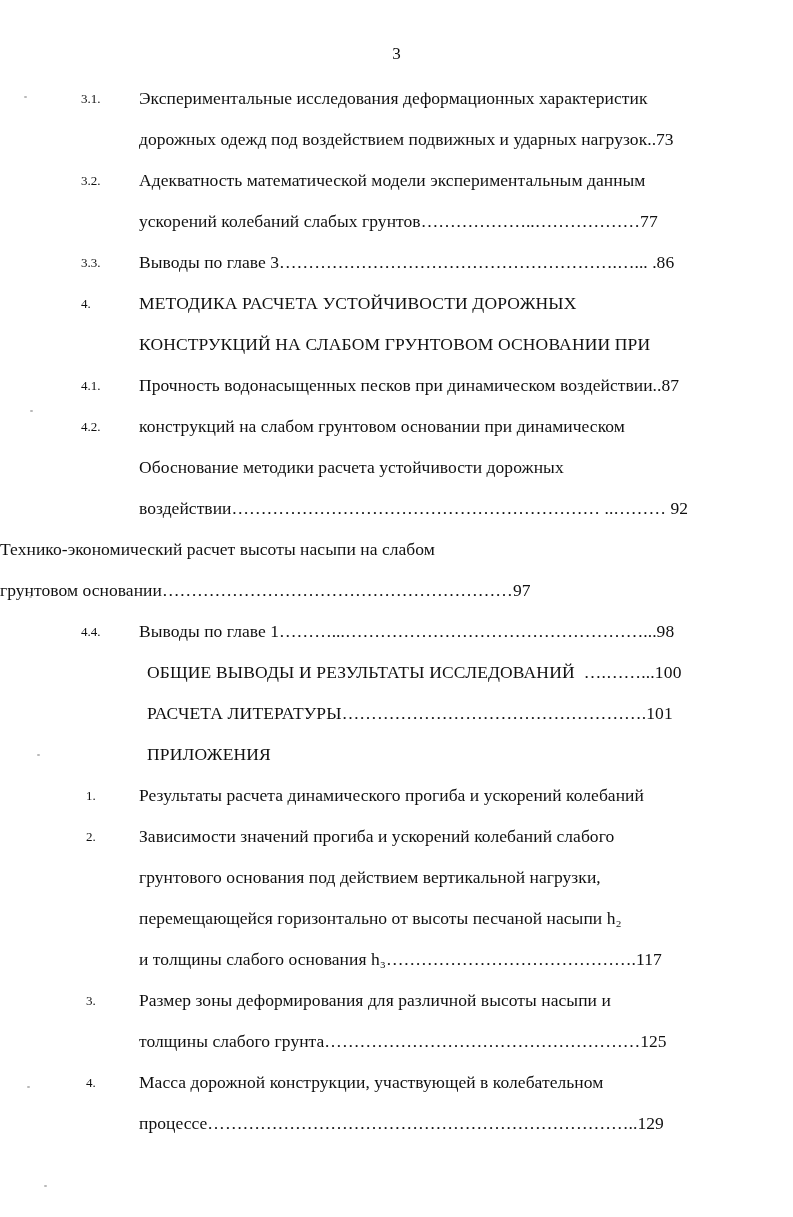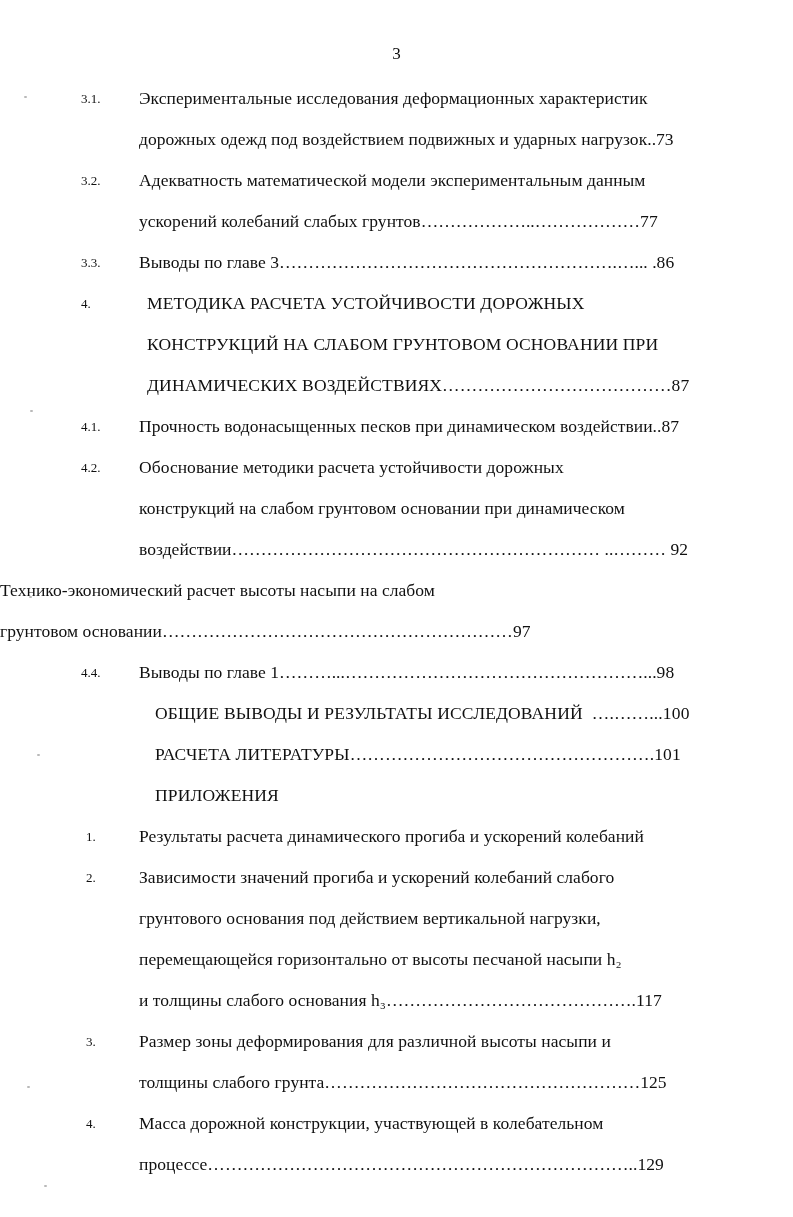--- a/index.html
+++ b/index.html
@@ -66,21 +66,20 @@
 
   .ln {
     font-size: 17.5px;
     line-height: 41px;
     white-space: pre;
     letter-spacing: 0.05px;
     font-family: Liberation Serif, serif;
   }
   .ln.caps {
     letter-spacing: 0.15px;
-    margin-left: 8px;
   }
   .ln.indent {
     padding-left: 8px;
   }
 </style>
 </head>
 <body>
 
 <div class="page">
 
@@ -112,34 +111,33 @@
         <div class="num">3.3.</div>
         <div class="body">
           <div class="ln">Выводы по главе 3………………………………………………….…... .86</div>
         </div>
       </div>
       <div class="entry">
         <div class="num">4.</div>
         <div class="body">
           <div class="ln caps">МЕТОДИКА РАСЧЕТА УСТОЙЧИВОСТИ ДОРОЖНЫХ</div>
           <div class="ln caps">КОНСТРУКЦИЙ НА СЛАБОМ ГРУНТОВОМ ОСНОВАНИИ ПРИ</div>
-          <div class="ln caps">ДИНАМИЧЕСКИХ ВОЗДЕЙСТВИЯХ…………………………………87</div>
         </div>
       </div>
       <div class="entry">
         <div class="num">4.1.</div>
         <div class="body">
           <div class="ln">Прочность водонасыщенных песков при динамическом воздействии..87</div>
         </div>
       </div>
       <div class="entry">
         <div class="num">4.2.</div>
         <div class="body">
+          <div class="ln">конструкций на слабом грунтовом основании при динамическом</div>
           <div class="ln">Обоснование методики расчета устойчивости дорожных</div>
-          <div class="ln">конструкций на слабом грунтовом основании при динамическом</div>
           <div class="ln">воздействии……………………………………………………… ..……… 92</div>
         </div>
       </div>
       <div class="entry">
         <div class="body">
           <div class="ln">Технико-экономический расчет высоты насыпи на слабом</div>
           <div class="ln">грунтовом основании……………………………………………………97</div>
         </div>
       </div>
       <div class="entry">

